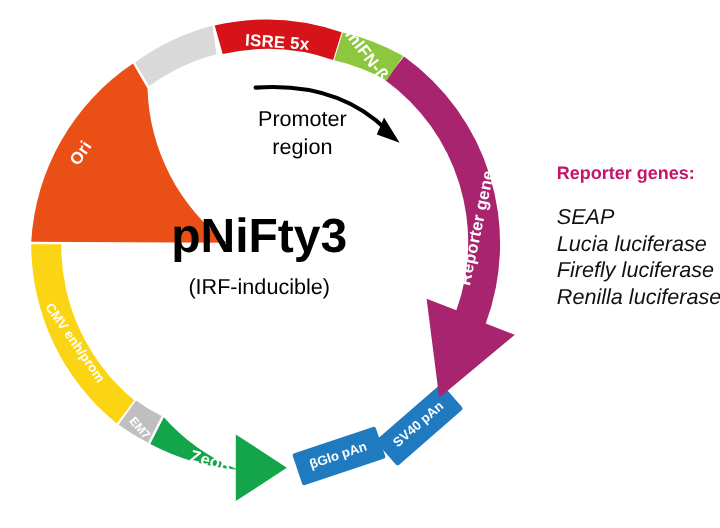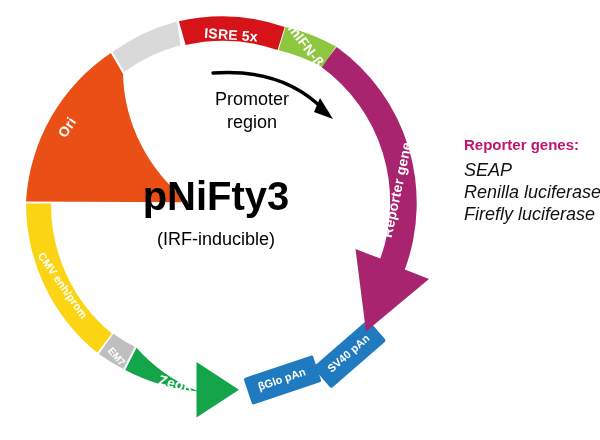--- a/index.html
+++ b/index.html
@@ -75,21 +75,21 @@
     color: #111111;
   }
   #legend {
     position: absolute;
     left: 464px;
     top: 136px;
     width: 136px;
   }
   #legend .legend-heading {
     display: block;
-    margin: 0 0 7px 0;
+    margin: 0 0 18px 0;
     line-height: 1.15;
   }
   #legend .legend-entry {
     display: block;
     line-height: 1.22;
     white-space: nowrap;
   }
 </style>
 </head>
 <body>
@@ -177,17 +177,18 @@
     <g>
       <text class="plasmid-title" x="216" y="210">pNiFty3</text>
       <text class="plasmid-subtitle" x="216" y="245">(IRF-inducible)</text>
     </g>
 
   </svg>
 
   <div id="legend">
     <span class="legend-heading" style="color: rgb(194, 21, 108);">Reporter genes:</span>
     <span class="legend-entry">SEAP</span>
+    <span class="legend-entry">Lucia luciferase</span>
+    <span class="legend-entry">Firefly luciferase</span>
     <span class="legend-entry">Renilla luciferase</span>
-    <span class="legend-entry">Firefly luciferase</span>
   </div>
 
 </div>
 
 </body></html>

